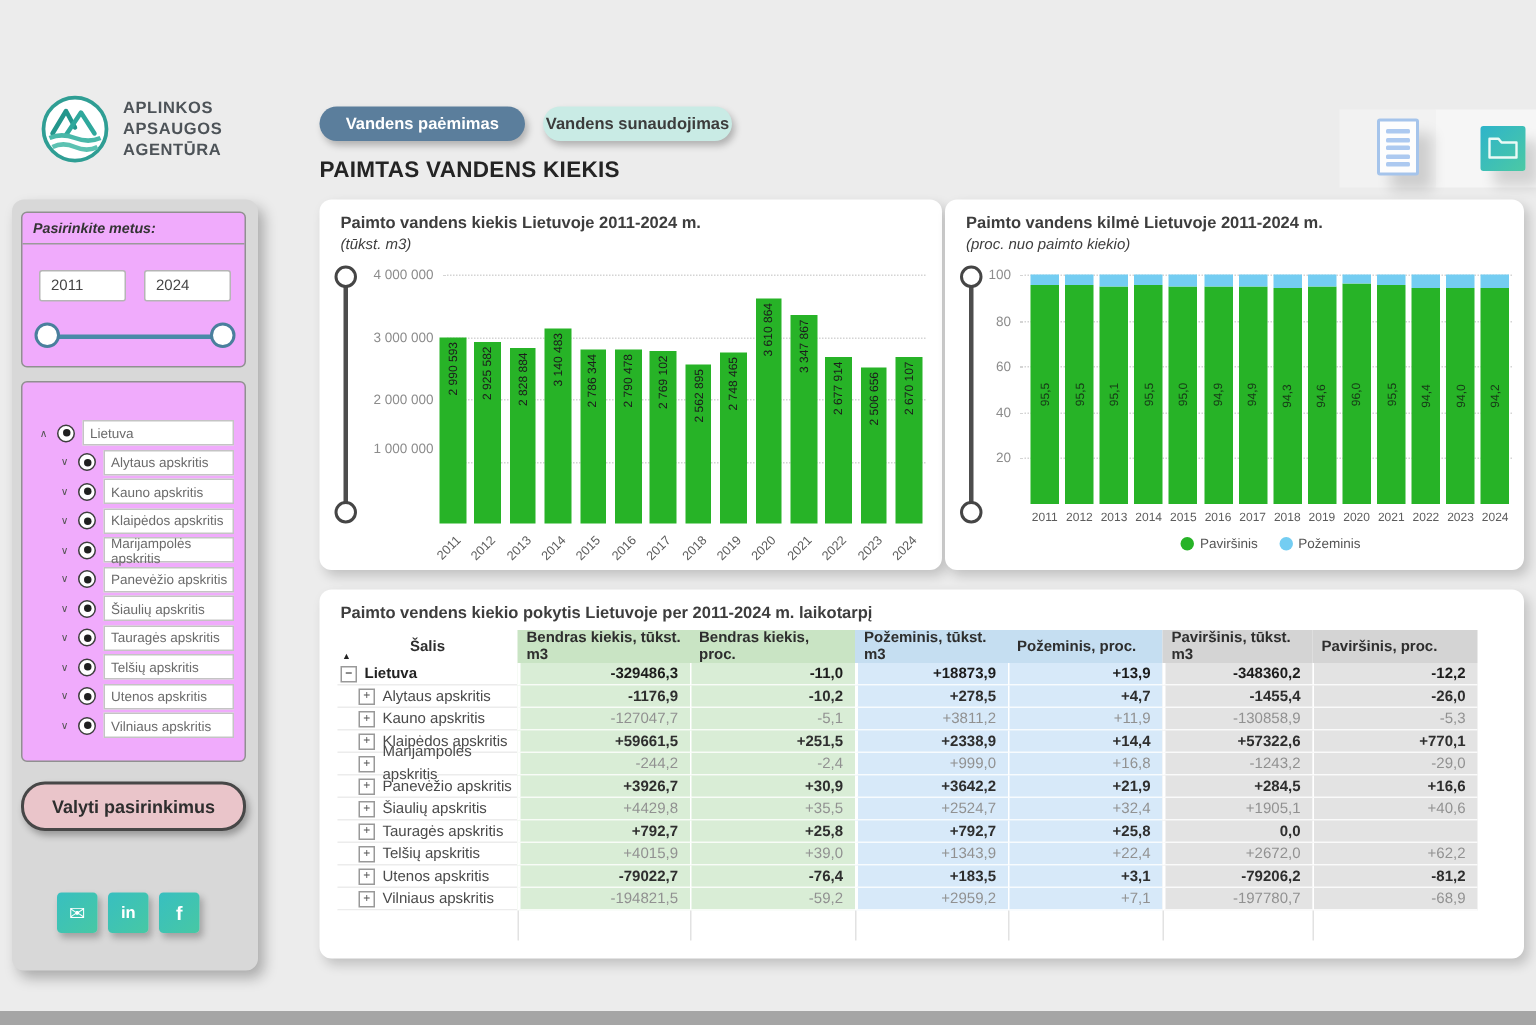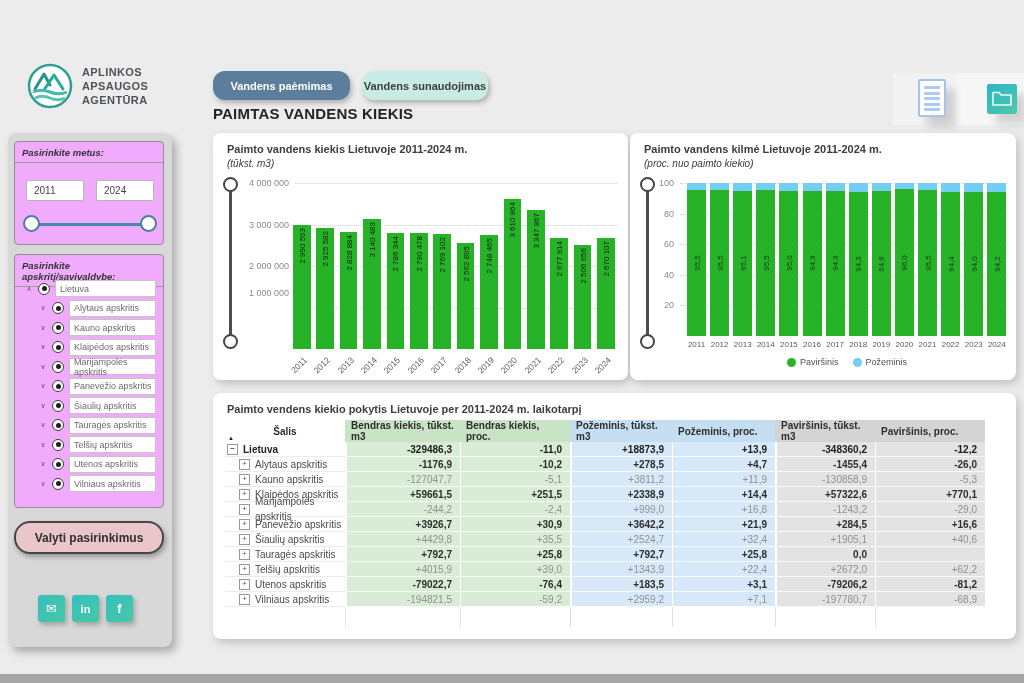--- a/index.html
+++ b/index.html
@@ -3,21 +3,21 @@
 <meta charset="utf-8">
 <style>
   html,body{margin:0;padding:0;}
   body{width:1024px;height:683px;position:relative;background:#ececec;
        font-family:"Liberation Sans",sans-serif;overflow:hidden;}
   .abs{position:absolute;}
 
   
   #logo{left:26px;top:62px;display:flex;align-items:center;gap:8px;}
   #logo-text{font-size:11px;font-weight:700;color:#4d5358;line-height:14px;letter-spacing:.4px;}
-  .tab{top:71px;height:29px;border-radius:12px;display:flex;align-items:center;justify-content:center;
+  .tab{top:71px;height:23px;border-radius:12px;display:flex;align-items:center;justify-content:center;
        font-size:11px;font-weight:700;box-shadow:2px 3px 5px rgba(0,0,0,.25);cursor:pointer;}
   #tab-paemimas{left:213px;width:137px;background:#5b7e9c;color:#fff;}
   #tab-sunaudojimas{left:362px;width:126px;background:#c9ebe5;color:#3c3c3c;}
   #page-title{left:213px;top:105px;font-size:15px;font-weight:800;color:#242424;letter-spacing:.2px;}
 
   #panel-doc{left:893px;top:73px;width:64px;height:52px;background:#f2f2f2;}
   #panel-folder{left:957px;top:73px;width:67px;height:52px;background:#f6f6f6;}
   #doc-icon{left:918px;top:79px;width:28px;height:38px;background:#fdfdfd;border:2px solid #a5c4eb;border-radius:2px;
             padding:5px 4px 0 4px;box-sizing:border-box;box-shadow:9px 10px 9px rgba(0,0,0,.15);cursor:pointer;}
   #doc-icon .ln{height:3px;background:#acc9f0;border-radius:1px;margin-bottom:2.5px;}
@@ -159,21 +159,20 @@
     <div class="year-input" id="year-from">2011</div>
     <div class="year-input" id="year-to">2024</div>
     <div id="year-slider">
       <div class="track"></div>
       <div class="knob l"></div>
       <div class="knob r"></div>
     </div>
   </div>
 
   <div class="side-box" id="regions-box">
-    <div class="side-label">Pasirinkite apskritį/savivaldybę:</div>
     <div id="region-tree">
         <div class="tree-row">
           <span class="chev">∧</span>
           <span class="radio">
             <span class="dot"></span>
           </span>
           <span class="tree-field">Lietuva</span>
         </div>
         <div class="tree-row child">
           <span class="chev">∨</span>
@@ -266,21 +265,21 @@
     <div class="knob t"></div>
     <div class="knob b"></div>
   </div>
   <div id="chart1-grid">
       <div class="ytick" style="left: 28px; top: 45px; width: 48px;">4 000 000</div>
       <div class="gridline" style="left: 82px; top: 50px; width: 322px;"></div>
       <div class="ytick" style="left: 28px; top: 86.5px; width: 48px;">3 000 000</div>
       <div class="gridline" style="left: 82px; top: 91.5px; width: 322px;"></div>
       <div class="ytick" style="left: 28px; top: 128px; width: 48px;">2 000 000</div>
       <div class="gridline" style="left: 82px; top: 133px; width: 322px;"></div>
-      <div class="ytick" style="left: 28px; top: 155px; width: 48px;">1 000 000</div>
+      <div class="ytick" style="left: 28px; top: 161px; width: 48px;">1 000 000</div>
       <div class="gridline" style="left: 82px; top: 174.5px; width: 322px;"></div>
     </div>
   <div id="chart1-bars" class="abs" style="left:77px;top:50px;width:330px;height:166px;">
       <div class="bar" style="left: 3px; width: 17.5px; height: 124.1px; background: rgb(39, 179, 39);">
         <span class="bar-label">2 990 593</span>
       </div>
       <div class="bar" style="left: 26.4px; width: 17.5px; height: 121.4px; background: rgb(39, 179, 39);">
         <span class="bar-label">2 925 582</span>
       </div>
       <div class="bar" style="left: 49.8px; width: 17.5px; height: 117.4px; background: rgb(39, 179, 39);">

